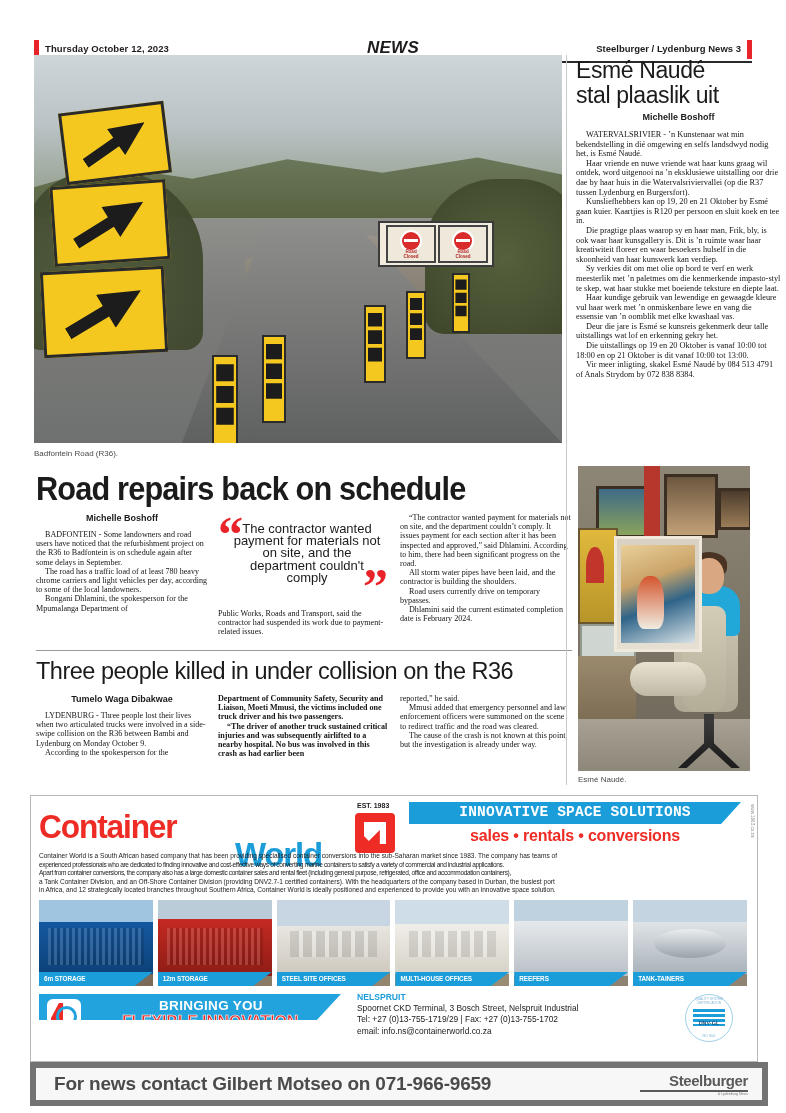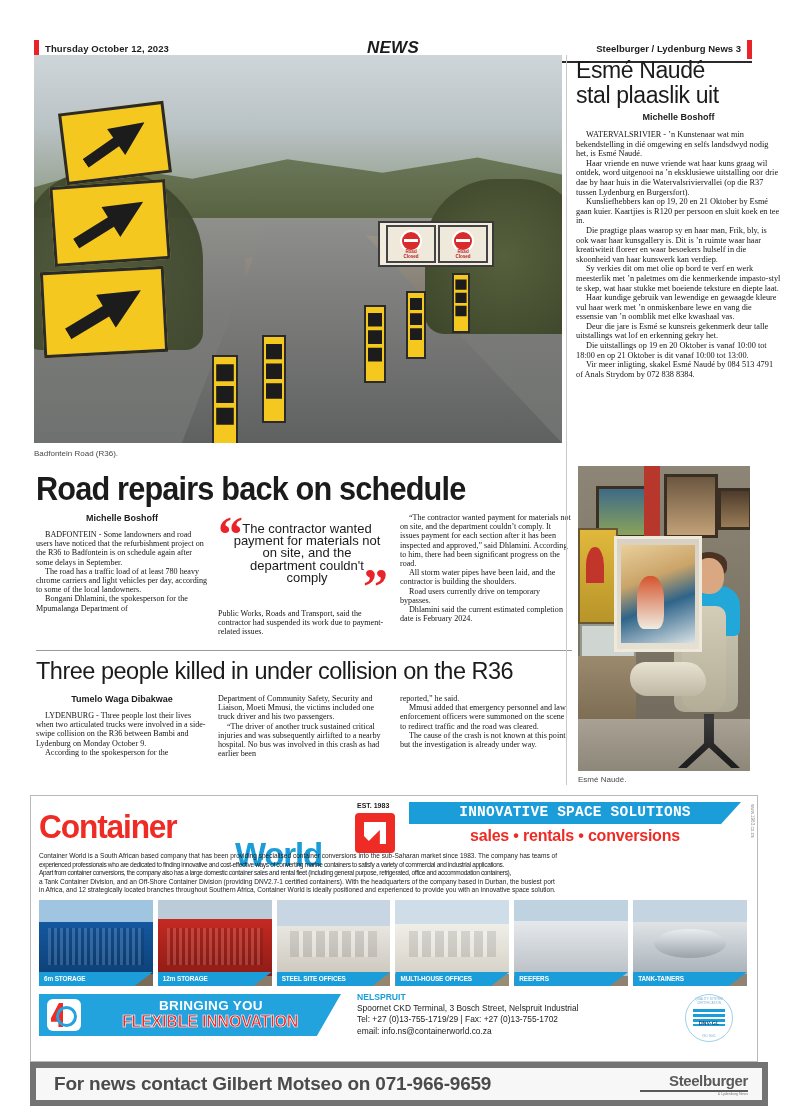--- a/index.html
+++ b/index.html
@@ -97,21 +97,21 @@
     font-family:"Liberation Sans",sans-serif;font-size:13px;line-height:12.2px;color:#1b1b1b;}
   .a1c2-text{position:absolute;left:218px;top:609px;width:172px;}
 
   .rule-thin{position:absolute;background:#9a9a9a;height:1px;}
 
   
   .hl2{position:absolute;left:36px;top:660px;width:540px;
     font-family:"Liberation Sans",sans-serif;font-weight:400;font-size:23.5px;
     letter-spacing:-.5px;color:#1b1b1b;line-height:1;}
   .a2c1{position:absolute;left:36px;top:694px;width:172px;}
-  .a2c2{position:absolute;left:218px;top:694px;width:172px;}
+  .a2c2{position:absolute;left:218px;top:694px;width:172px;font-weight:bold;}
   .a2c3{position:absolute;left:400px;top:694px;width:172px;}
   .a2c1 .byline{margin-bottom:7px;}
 
   
   .rc-divider{position:absolute;left:566px;top:55px;width:1px;height:730px;background:#c9c9c9;}
   .rhead{position:absolute;left:576px;top:58px;width:205px;
     font-family:"Liberation Sans",sans-serif;font-weight:400;font-size:23px;line-height:25px;
     letter-spacing:-.4px;color:#1b1b1b;}
   .rbyline{position:absolute;left:576px;top:112px;width:205px;text-align:center;
     font-family:"Liberation Sans",sans-serif;font-weight:700;font-size:9px;color:#1b1b1b;}
@@ -206,21 +206,21 @@
   .p3 .img:after,.p4 .img:after{content:"";position:absolute;left:12%;top:36%;width:76%;height:30%;
     background:repeating-linear-gradient(90deg,rgba(0,0,0,.1) 0 9px,rgba(255,255,255,.25) 9px 13px);}
   .p6 .img:after{content:"";position:absolute;left:18%;top:34%;width:64%;height:34%;
     background:linear-gradient(#e9edf0,#9aa3aa);border-radius:50%;}
   .prod .cap{position:absolute;left:0;bottom:0;width:100%;height:14px;background:#1a9dd9;
     clip-path:polygon(0 0,100% 0,84% 100%,0 100%);}
   .prod .cap span{position:absolute;left:5px;top:2.5px;
     font-family:"Liberation Sans",sans-serif;font-weight:700;font-size:6.4px;color:#fff;letter-spacing:-.1px;}
 
   .ad-bottom{position:absolute;left:8px;top:196px;width:708px;height:60px;}
-  .banner{position:absolute;left:0;top:2px;width:302px;height:42px;background:#22a3dd;
+  .banner{position:absolute;left:0;top:2px;width:302px;height:26px;background:#22a3dd;
     clip-path:polygon(0 0,100% 0,92% 100%,0 100%);}
   .banner-logo{position:absolute;left:8px;top:5px;width:34px;height:32px;background:#fff;border-radius:6px;}
   .banner-logo:before{content:"";position:absolute;left:4px;top:4px;width:12px;height:24px;
     background:#ee2b24;clip-path:polygon(0 62%,66% 0,100% 0,100% 100%,62% 100%,62% 78%,0 78%);}
   .banner-logo:after{content:"";position:absolute;right:4px;bottom:4px;width:15px;height:15px;
     border:3px solid #22a3dd;border-radius:50%;}
   .banner-l1{position:absolute;left:52px;top:4px;width:240px;text-align:center;
     font-family:"Liberation Sans",sans-serif;font-weight:700;font-size:13.5px;color:#fff;letter-spacing:.3px;}
   .banner-l2{position:absolute;left:46px;top:19px;width:250px;text-align:center;
     font-family:"Liberation Sans",sans-serif;font-weight:700;font-size:16px;color:#ee2b24;

